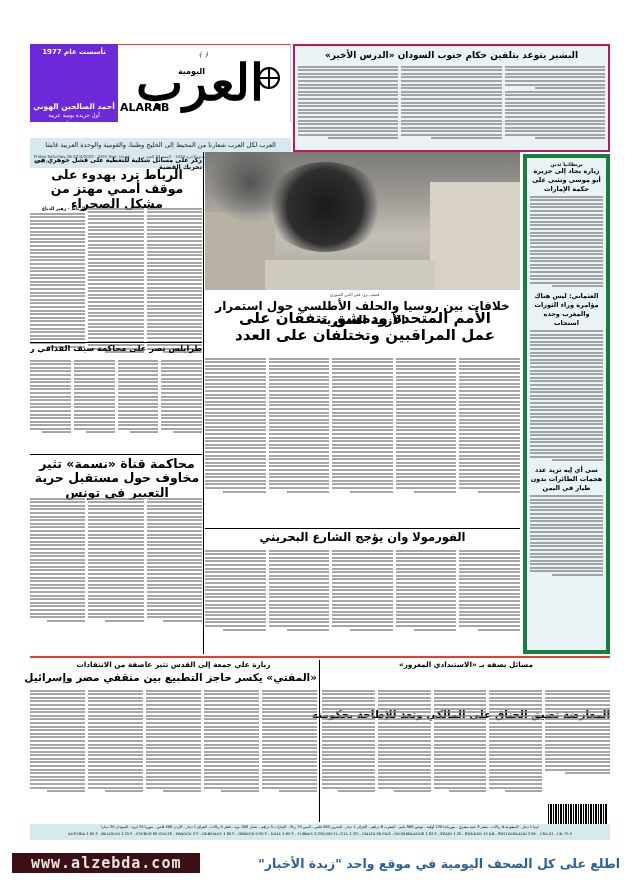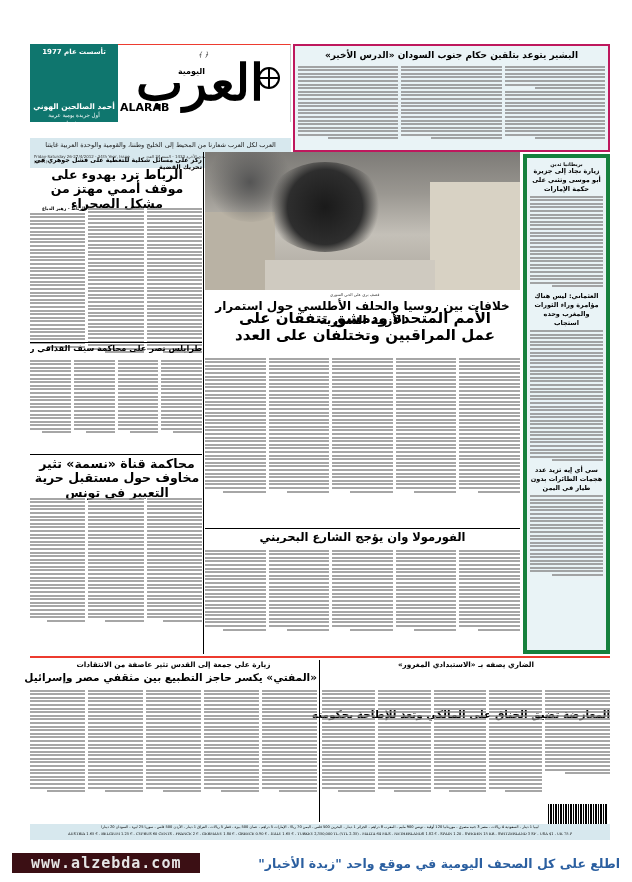--- a/index.html
+++ b/index.html
@@ -1,19 +1,19 @@
 <!DOCTYPE html>
 <html><head>
 <meta charset="utf-8">
 <style>
   html,body{margin:0;padding:0;background:#fff;}
   body{width:632px;height:882px;position:relative;overflow:hidden;font-family:"DejaVu Sans",sans-serif;direction:rtl;}
   .page{position:absolute;left:30px;top:44px;width:580px;height:766px;background:#fff;}
   
-  .mast-left{position:absolute;left:0;top:0;width:88px;height:78px;background:#0f766e;color:#fff;text-align:center;font-size:5.5px;line-height:8px;padding-top:4px;box-sizing:border-box;}
+  .mast-left{position:absolute;left:0;top:0;width:88px;height:78px;background:#6d28d9;color:#fff;text-align:center;font-size:5.5px;line-height:8px;padding-top:4px;box-sizing:border-box;}
   .mast-left .founded{font-size:7px;font-weight:bold;}
   .mast-left .founder{font-size:7.5px;font-weight:bold;margin-top:47px;}
   .mast-logo{position:absolute;left:88px;top:0;width:173px;height:78px;background:#fff;border-top:1px solid #ed3b2f;border-right:1px solid #ccc;box-sizing:border-box;}
   .logo-text{position:absolute;left:18px;top:8px;font-size:50px;font-weight:900;color:#000;font-family:"DejaVu Serif",serif;letter-spacing:-2px;}
   .logo-sub{position:absolute;left:2px;top:56px;font-size:11px;font-weight:bold;direction:ltr;font-family:"DejaVu Sans",sans-serif;}
   .logo-globe{position:absolute;right:10px;top:22px;width:18px;height:18px;border:2px solid #000;border-radius:50%;}
   .logo-globe:before{content:"";position:absolute;left:8px;top:0;width:2px;height:18px;background:#000;}
   .logo-globe:after{content:"";position:absolute;left:0;top:8px;width:18px;height:2px;background:#000;}
   .logo-alyoum{position:absolute;left:60px;top:22px;font-size:8px;font-weight:bold;}
   .logo-ornament{position:absolute;left:80px;top:6px;font-size:7px;font-style:italic;color:#222;}
@@ -938,21 +938,21 @@
       <div class="line"></div>
       <div class="line"></div>
       <div class="line"></div>
       <div class="line"></div>
       <div class="line"></div>
       <div class="line s"></div>
   </div>
 
   <div class="red-rule"></div>
 
-  <div class="kicker" style="left:292px;top:616px;width:288px;text-align:center;font-size:7.3px;">الضاري يصفه بـ «الاستبدادي المغرور»</div>
+  <div class="kicker" style="left:292px;top:616px;width:288px;text-align:center;font-size:7.3px;">مسائل يصفه بـ «الاستبدادي المغرور»</div>
   <div class="hl" style="left:292px;top:664px;width:288px;font-size:10.5px;white-space:nowrap;">المعارضة تضيق الخناق على المالكي وتعد للإطاحة بحكومته</div>
   <div class="txt" style="left:292px;top:644px;width:220px;height:132px;">
     <div class="col">
         <div class="line"></div>
         <div class="line"></div>
         <div class="line"></div>
         <div class="line"></div>
         <div class="line"></div>
         <div class="line"></div>
         <div class="line"></div>

